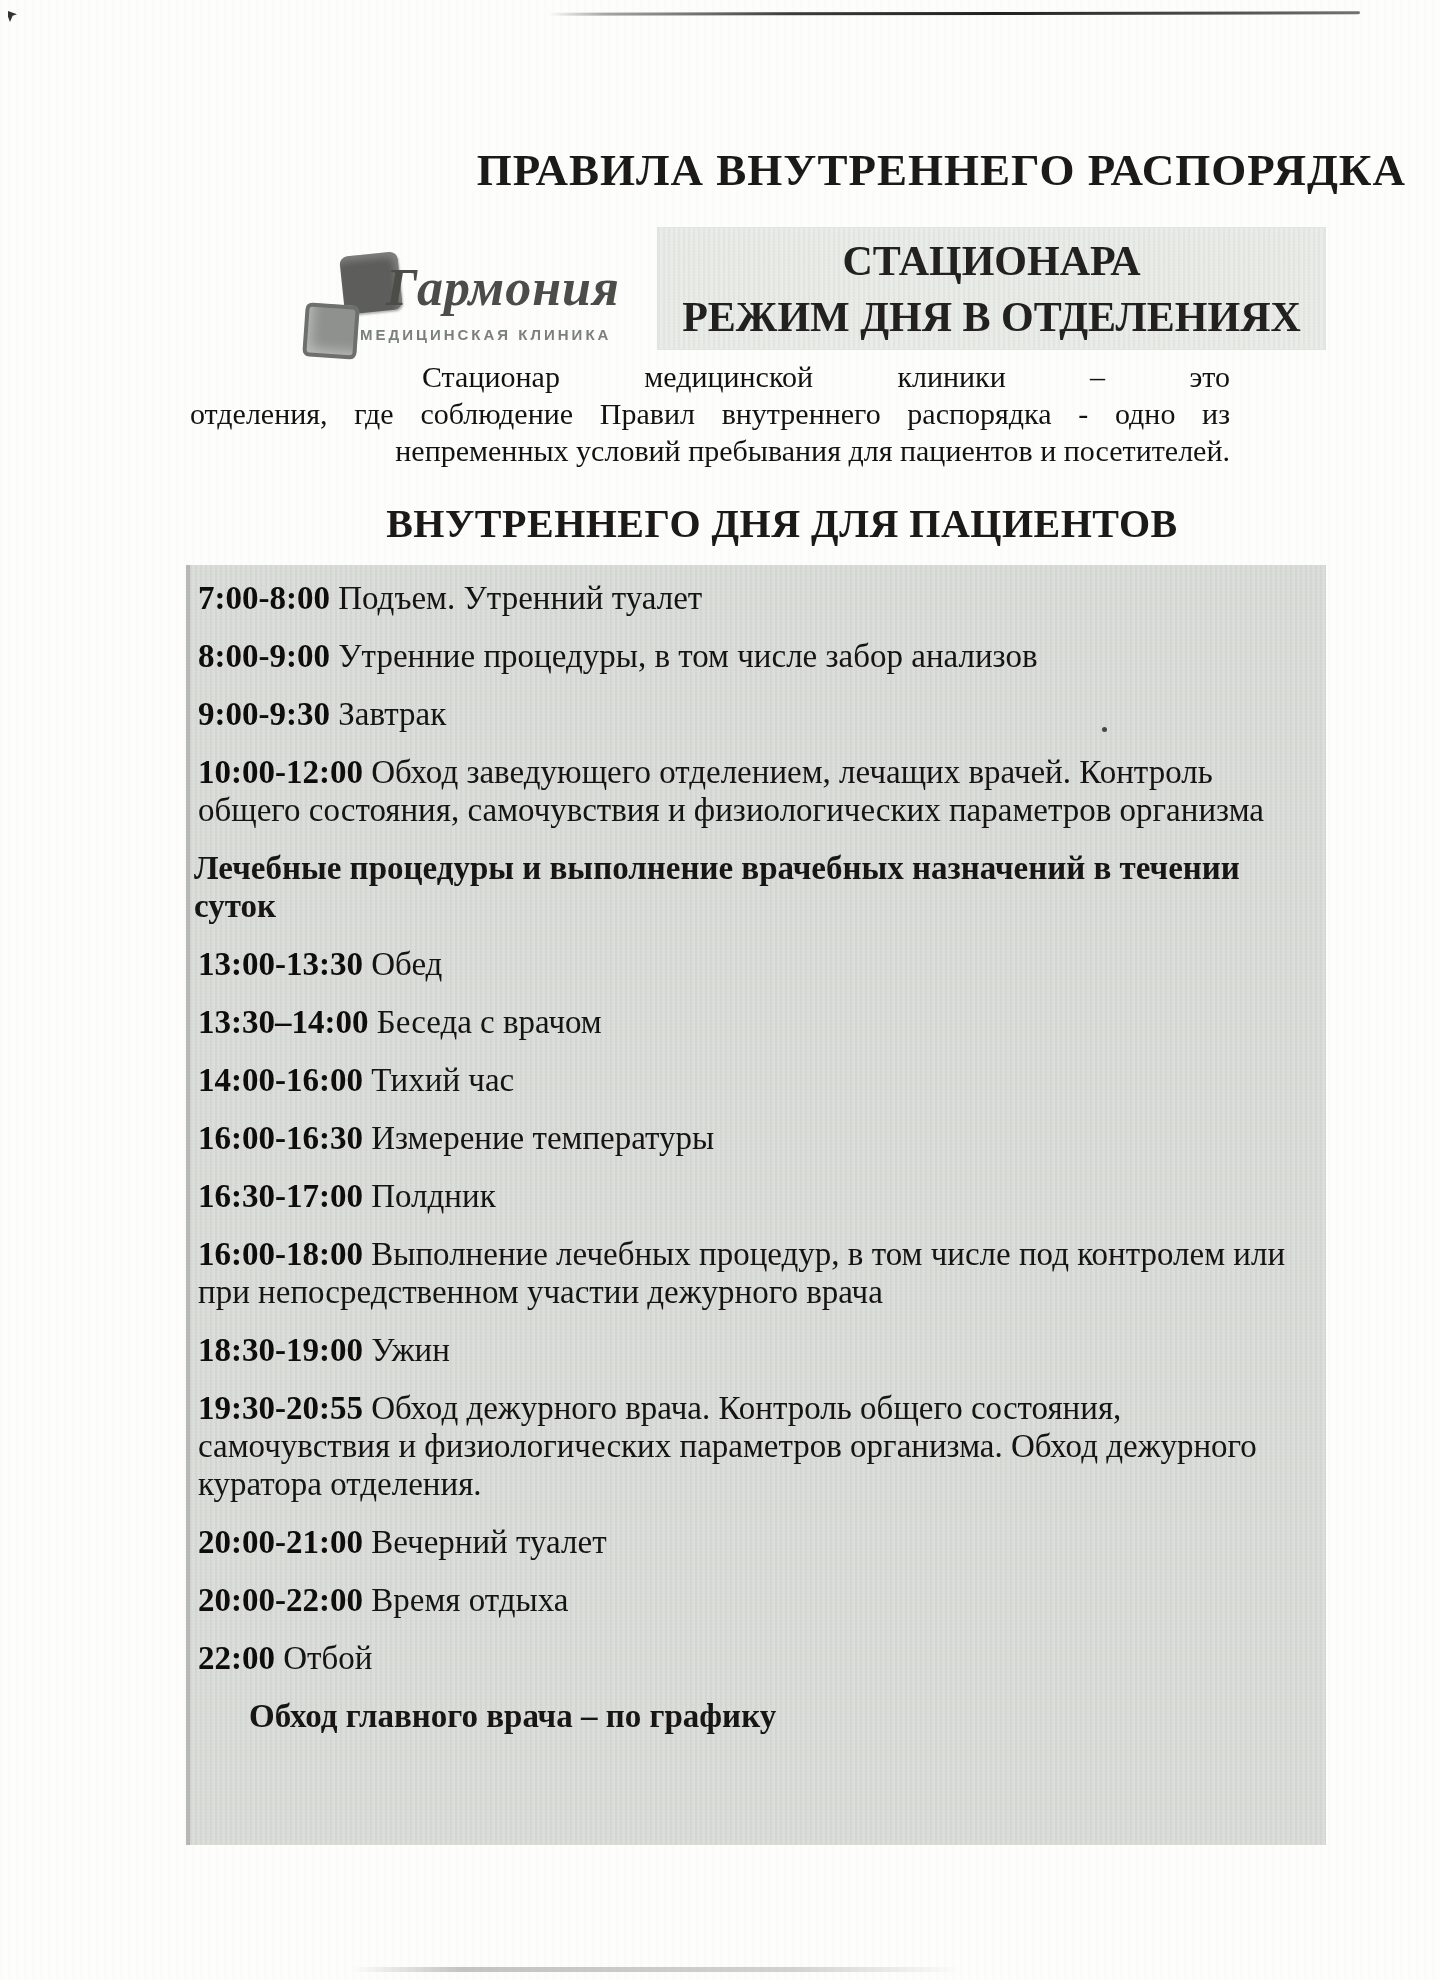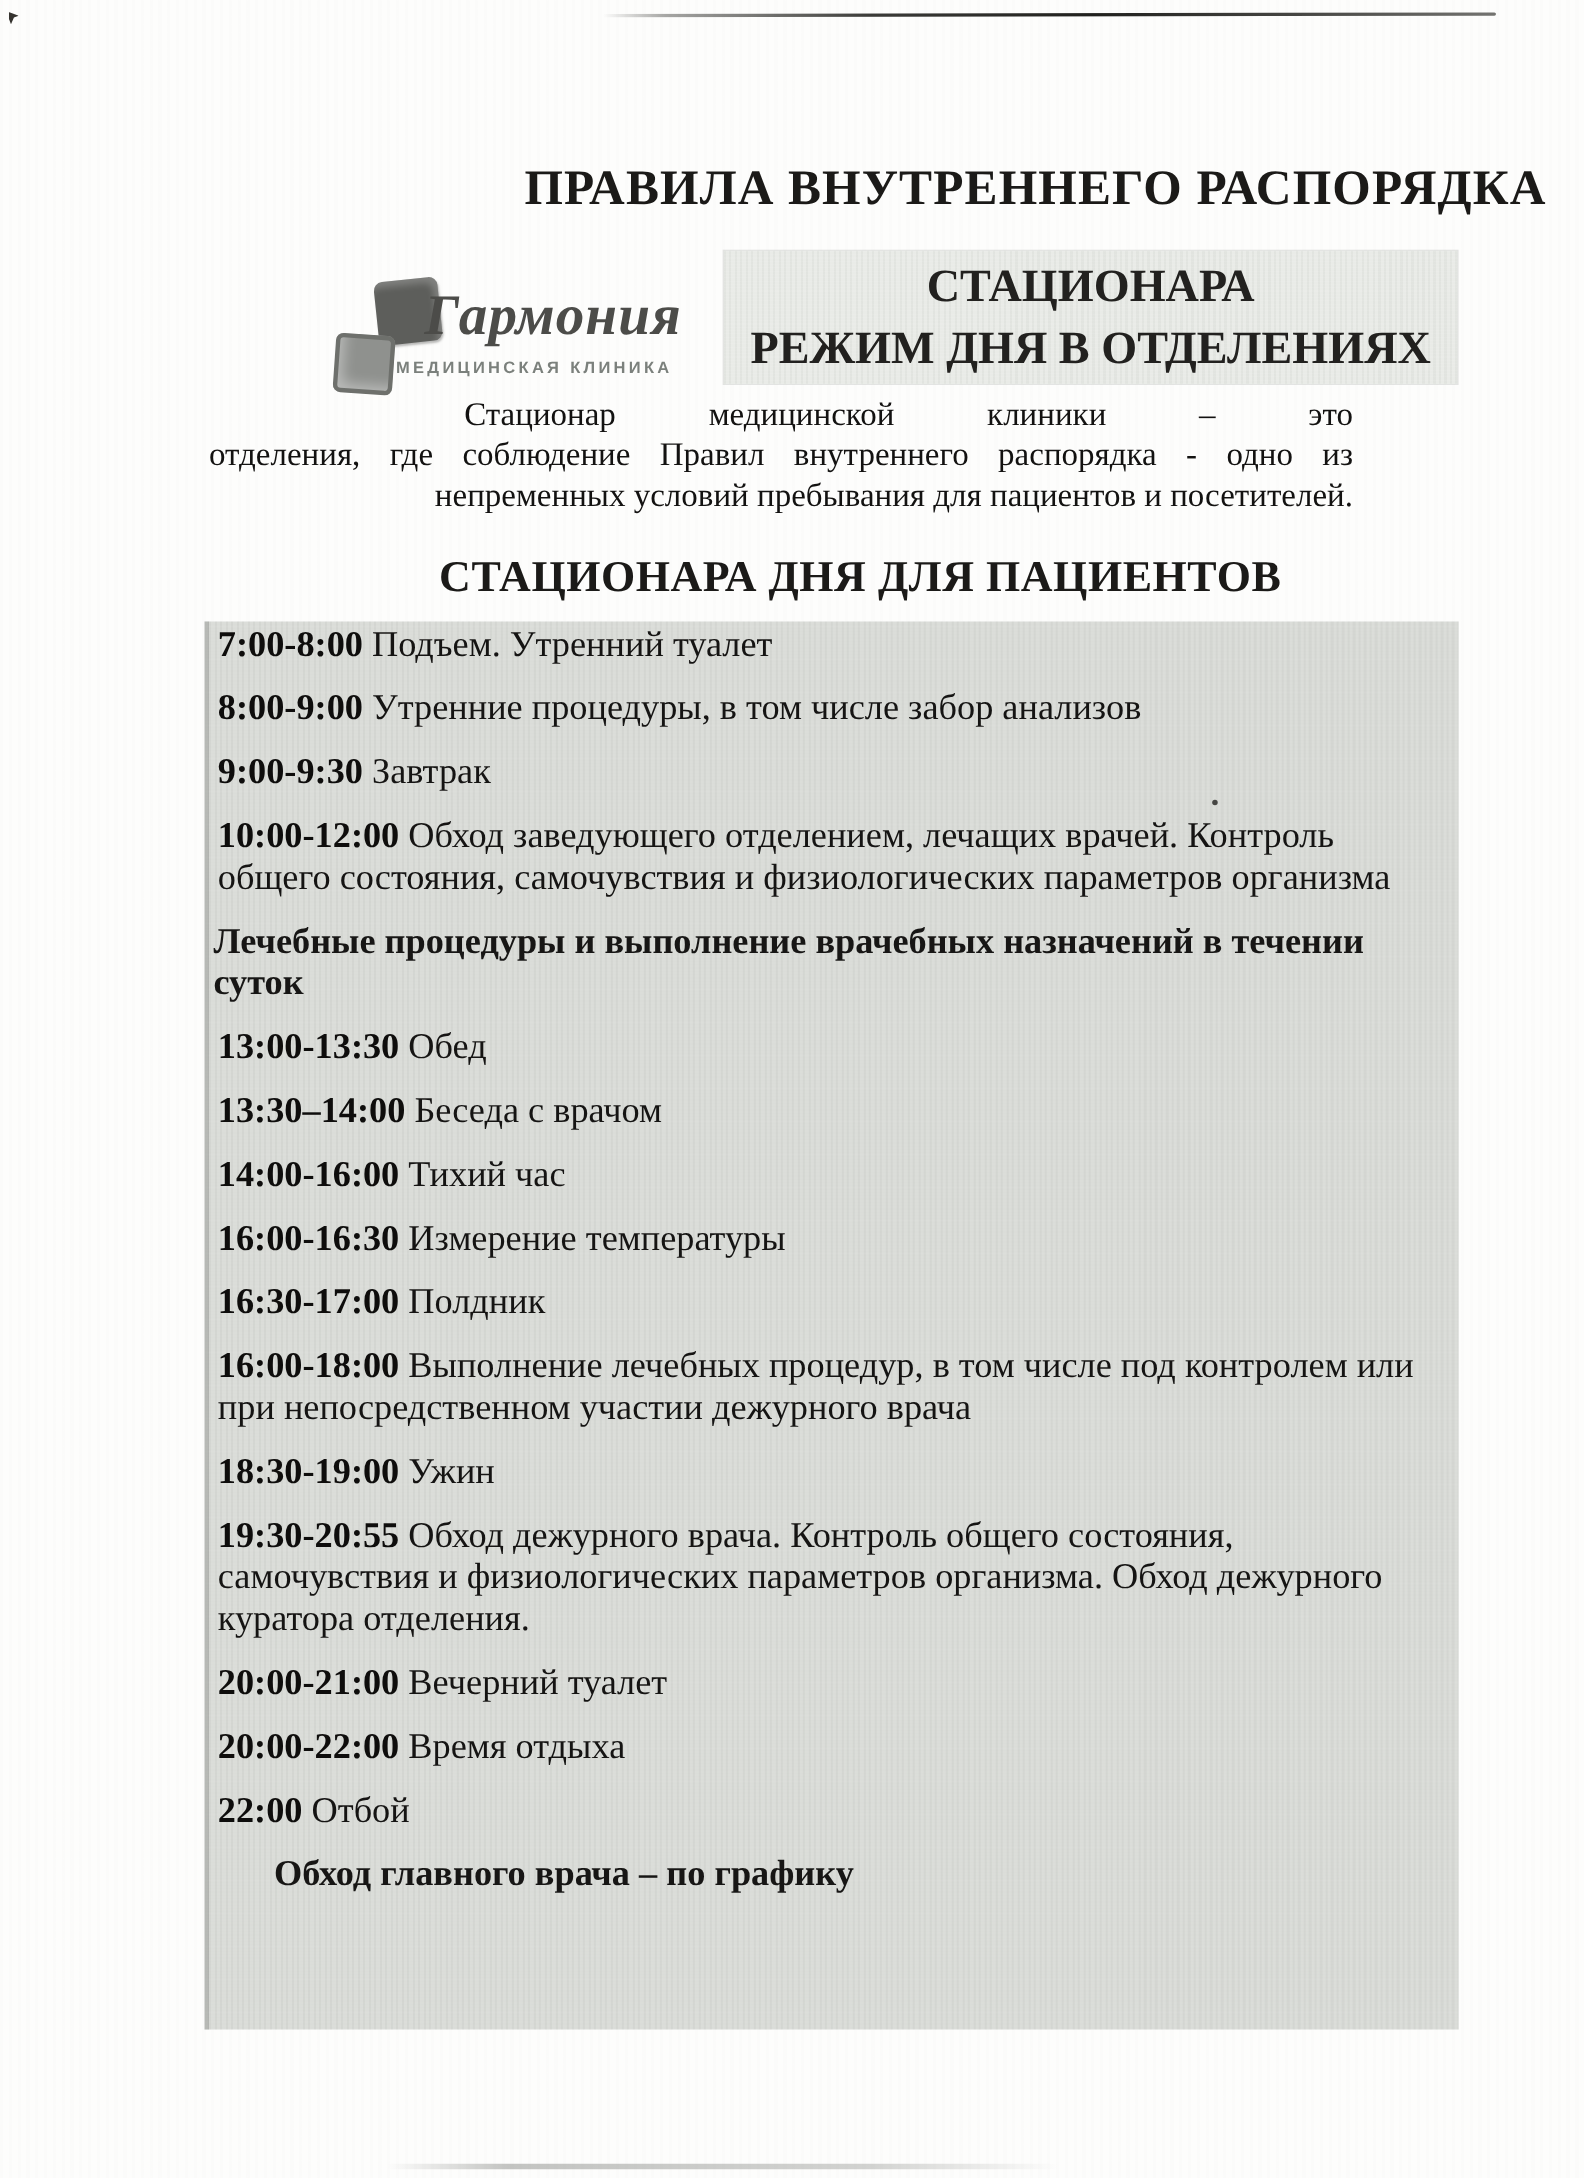--- a/index.html
+++ b/index.html
@@ -86,21 +86,21 @@
   .intro-l3 { text-align:right; }
 
   
   .sched-heading {
     position:absolute; top:500px; left:124px; width:1316px; margin:0;
     text-align:center; font-size:40px; font-weight:bold; letter-spacing:0.5px;
     color:#1b1a18;
   }
   .sched-box {
     position:absolute; left:186px; top:565px; width:1140px; height:1280px;
-    box-sizing:border-box; padding:2px 36px 0 4px;
+    box-sizing:border-box; padding:14px 36px 0 4px;
     border-left:4px solid rgba(90,95,90,.28);
     background-color:#dadcd8;
     background-image:repeating-linear-gradient(0deg, rgba(255,255,255,.06) 0 1px, transparent 1px 3px),
       repeating-linear-gradient(90deg, rgba(86,95,86,.055) 0 2px, transparent 2px 5px);
     font-size:33px; line-height:38px; color:#151413;
   }
   .row { margin-bottom:20px; padding-left:4px; }
   .row b { font-weight:bold; color:#0e0d0c; }
   .note { font-weight:bold; text-align:left; margin-bottom:20px; color:#171615; }
   .note-shift { padding-left:55px; }
@@ -128,21 +128,21 @@
     <div>СТАЦИОНАРА</div>
     <div>РЕЖИМ ДНЯ В ОТДЕЛЕНИЯХ</div>
   </div>
 
   <div class="intro">
     <div class="intro-l1">Стационар медицинской клиники – это</div>
     <div class="intro-l2">отделения, где соблюдение Правил внутреннего распорядка - одно из</div>
     <div class="intro-l3">непременных условий пребывания для пациентов и посетителей.</div>
   </div>
 
-  <h2 class="sched-heading">СТАЦИОНАРА ДНЯ ДЛЯ ПАЦИЕНТОВ</h2>
+  <h2 class="sched-heading">ВНУТРЕННЕГО ДНЯ ДЛЯ ПАЦИЕНТОВ</h2>
 
   <div class="sched-box">
     <div class="row"><b>7:00-8:00</b> <span>Подъем. Утренний туалет</span></div>
     <div class="row"><b>8:00-9:00</b> <span>Утренние процедуры, в том числе забор анализов</span></div>
     <div class="row"><b>9:00-9:30</b> <span>Завтрак</span></div>
     <div class="row"><b>10:00-12:00</b> <span>Обход заведующего отделением, лечащих врачей. Контроль общего состояния, самочувствия и физиологических параметров организма</span></div>
     <div class="note">Лечебные процедуры и выполнение врачебных назначений в течении суток</div>
     <div class="row"><b>13:00-13:30</b> <span>Обед</span></div>
     <div class="row"><b>13:30–14:00</b> <span>Беседа с врачом</span></div>
     <div class="row"><b>14:00-16:00</b> <span>Тихий час</span></div>

